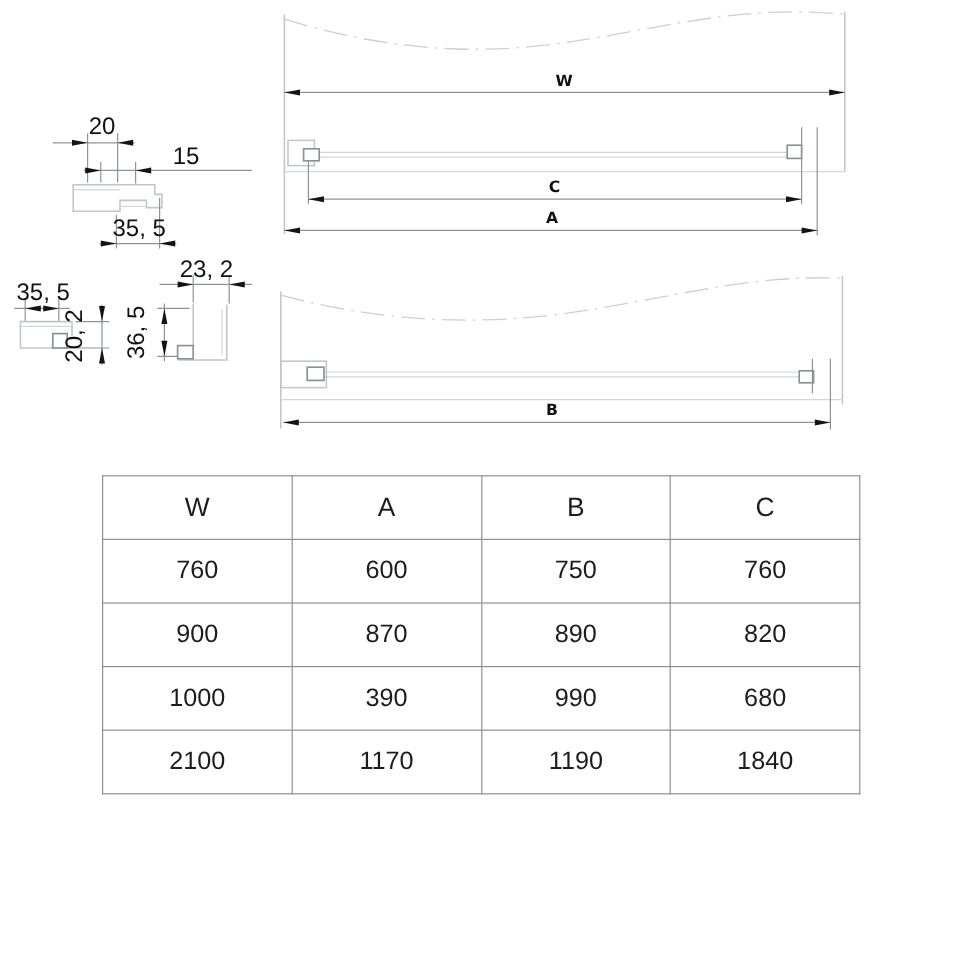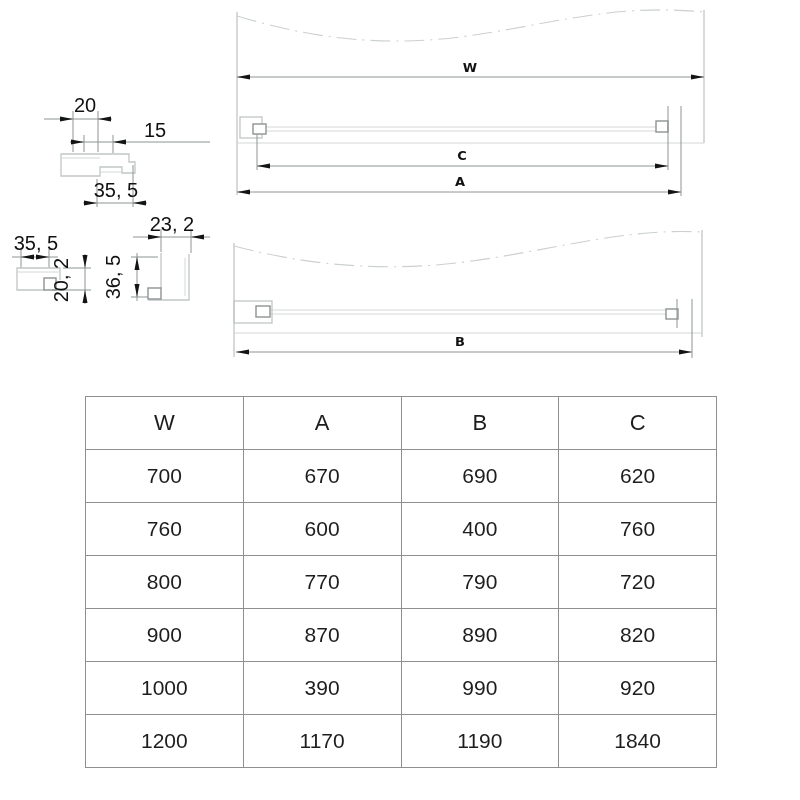--- a/index.html
+++ b/index.html
@@ -191,51 +191,39 @@
   <thead>
     <tr>
       <th>W</th>
       <th>A</th>
       <th>B</th>
       <th>C</th>
     </tr>
   </thead>
   <tbody>
     <tr>
-      <td>700</td>
-      <td>670</td>
-      <td>690</td>
-      <td>620</td>
-    </tr>
-    <tr>
       <td>760</td>
       <td>600</td>
-      <td>400</td>
+      <td>750</td>
       <td>760</td>
-    </tr>
-    <tr>
-      <td>800</td>
-      <td>770</td>
-      <td>790</td>
-      <td>720</td>
     </tr>
     <tr>
       <td>900</td>
       <td>870</td>
       <td>890</td>
       <td>820</td>
     </tr>
     <tr>
       <td>1000</td>
       <td>390</td>
       <td>990</td>
-      <td>920</td>
-    </tr>
-    <tr>
-      <td>1200</td>
+      <td>680</td>
+    </tr>
+    <tr>
+      <td>2100</td>
       <td>1170</td>
       <td>1190</td>
       <td>1840</td>
     </tr>
   </tbody>
 </table>
 
 </div>
 
 </body></html>

